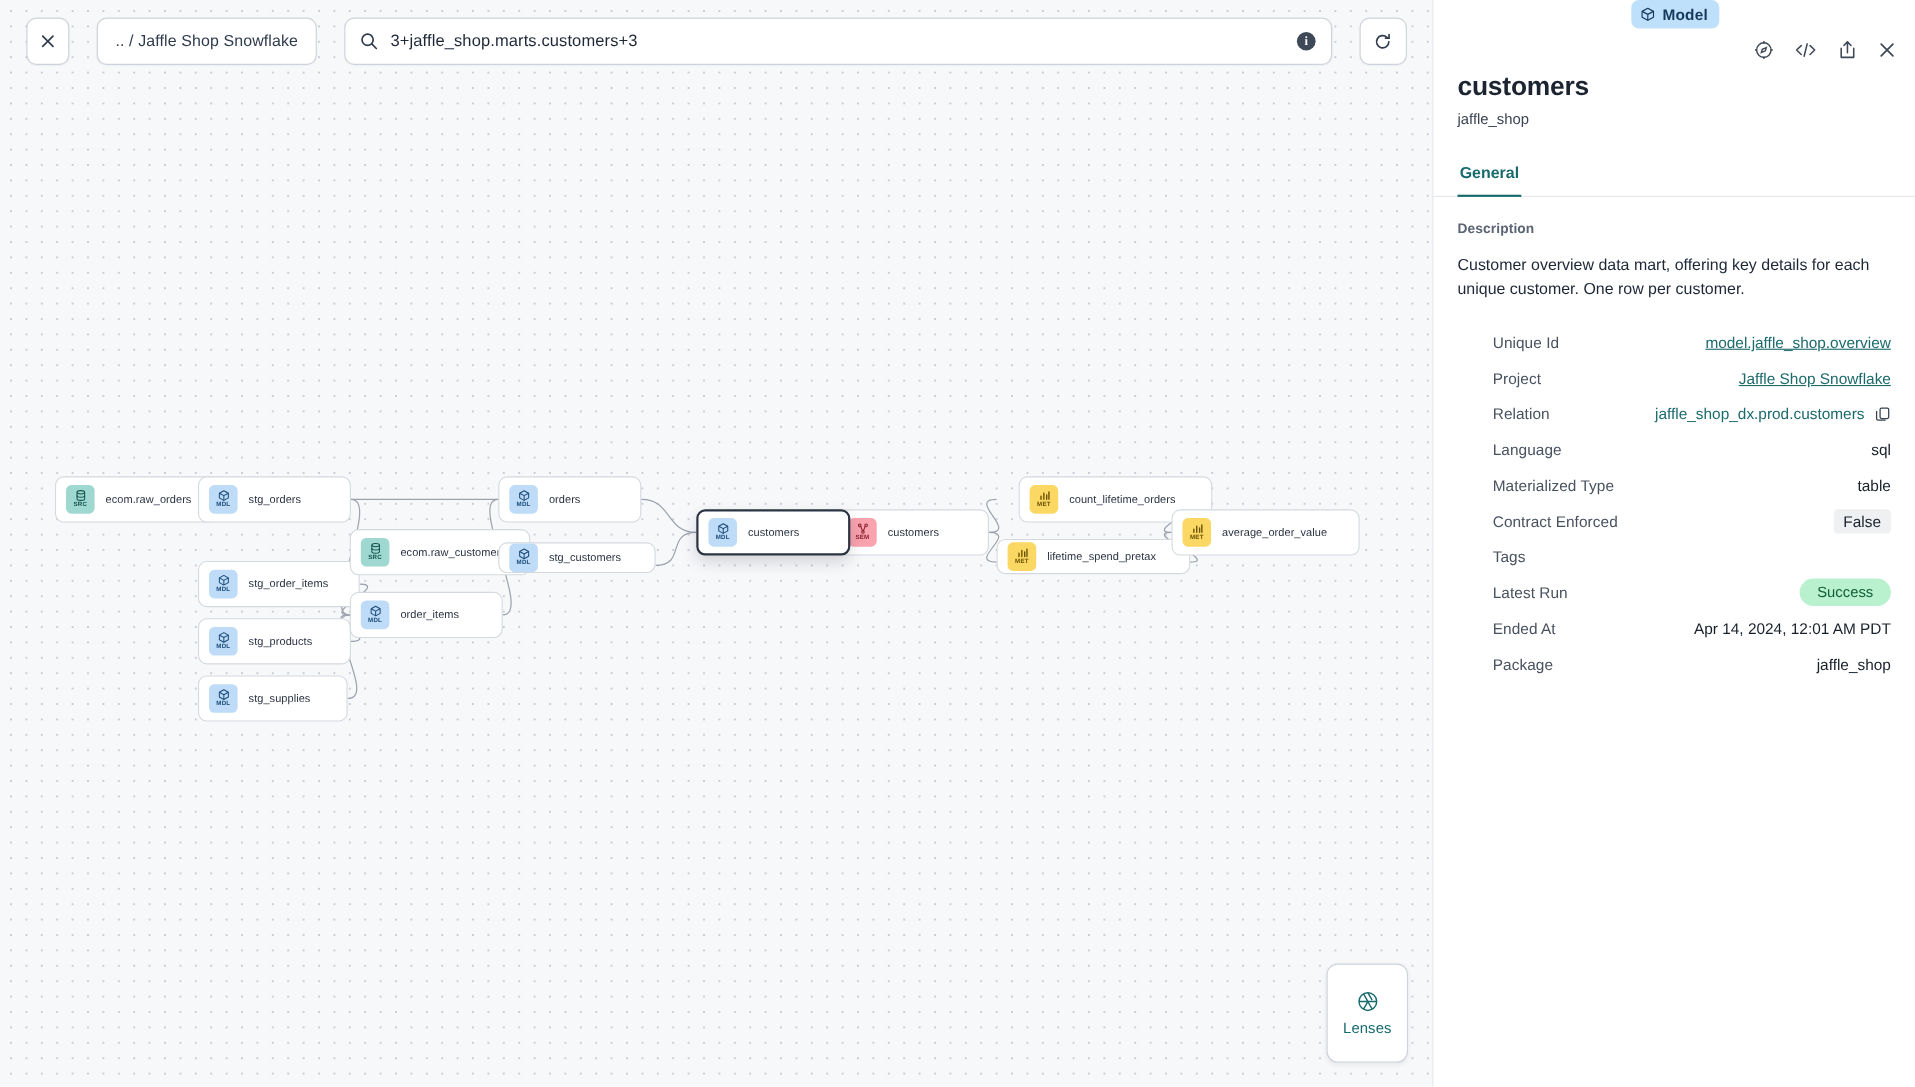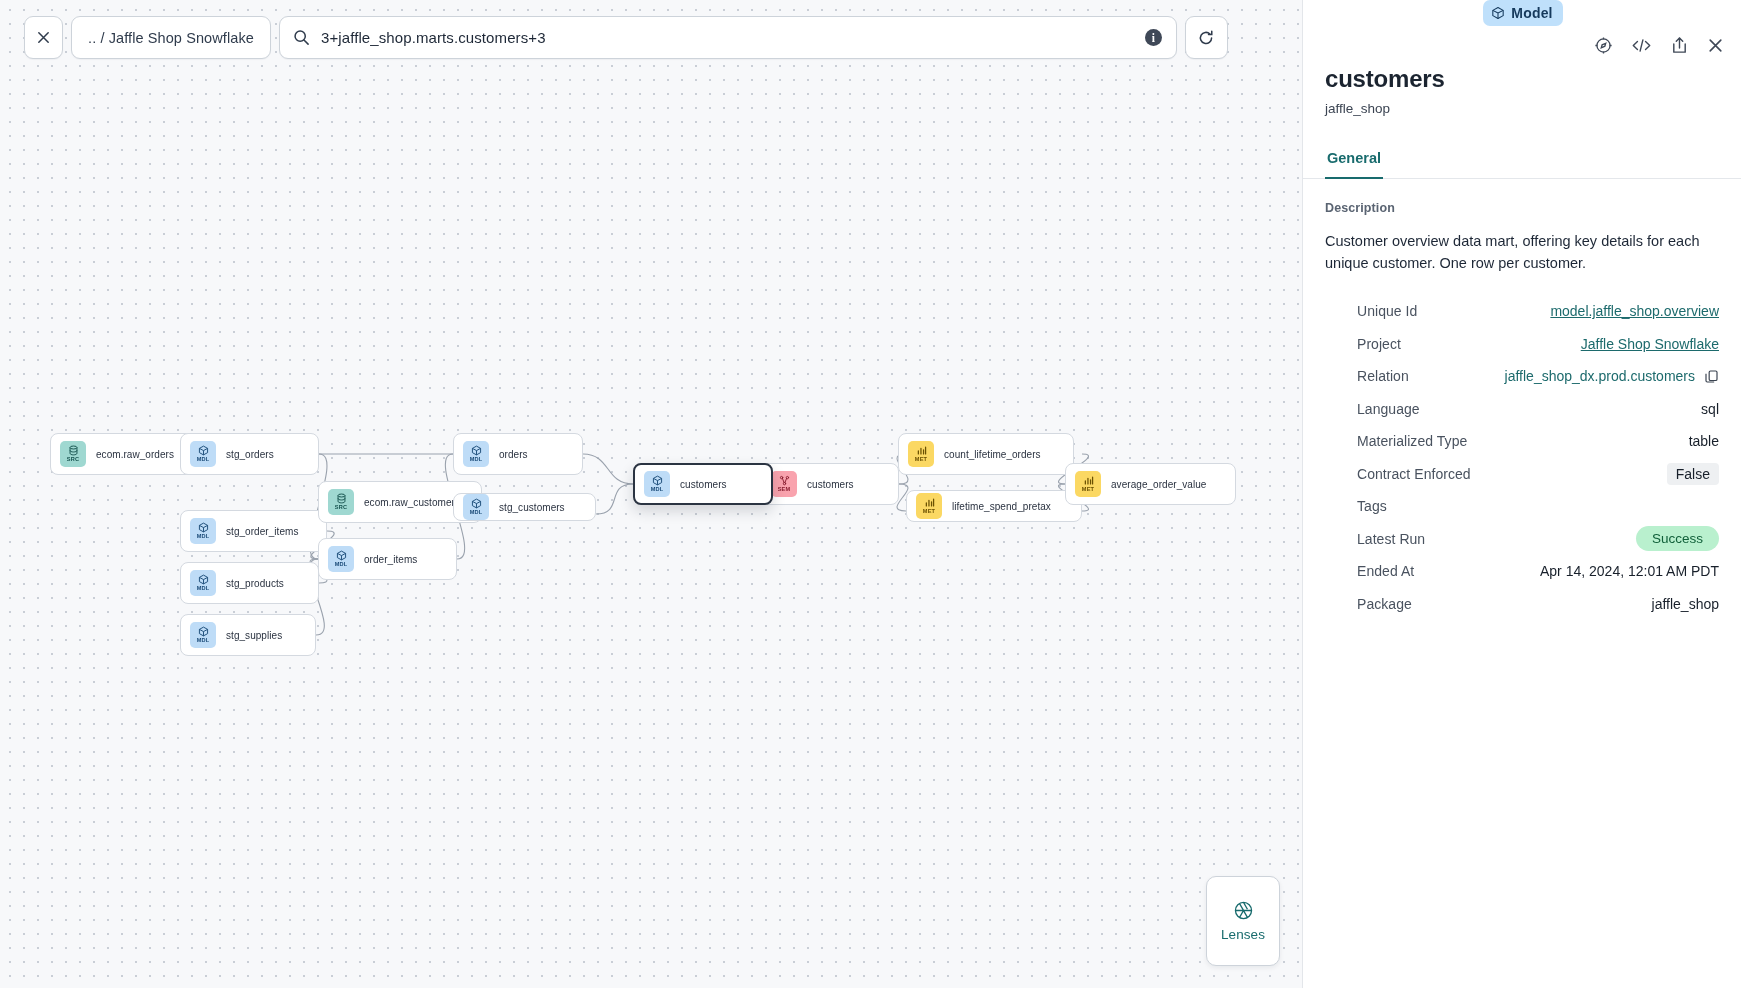--- a/index.html
+++ b/index.html
@@ -19,21 +19,21 @@
     background-color: #f7f8fa;
     background-image: radial-gradient(#c9ced6 1px, transparent 1px);
     background-size: 14px 14px;
     background-position: 3px 3px;
     overflow: hidden;
   }
 
   
   .toolbar {
     position: absolute; top: 16px; left: 24px;
-    display: flex; align-items: center; gap: 8px;
+    display: flex; align-items: center; gap: 25px;
     z-index: 20;
   }
   .tb-btn {
     background: #ffffff;
     border: 1px solid #cdd3da;
     border-radius: 9px;
     height: 43px;
     display: flex; align-items: center; justify-content: center;
     cursor: pointer;
     box-shadow: 0 1px 1px rgba(16,24,40,.04);
@@ -343,21 +343,21 @@
                 <circle cx="3.3" cy="3.3" r="1.5"></circle>
                 <circle cx="10.7" cy="3.3" r="1.5"></circle>
                 <circle cx="7" cy="11" r="1.5"></circle>
                 <path d="M4.4 4.4 L6.4 9.6 M9.6 4.4 L7.6 9.6"></path>
               </svg>
             </span>
             <span class="bg-txt">SEM</span>
           </div>
           <span class="node-label">customers</span>
         </div>
-        <div class="node" style="left: 898px; top: 433px; width: 176px; height: 42px;">
+        <div class="node" style="left: 926px; top: 433px; width: 176px; height: 42px;">
           <div class="node-badge badge-met">
             <span class="bg-ico">
               <svg width="11" height="11" viewBox="0 0 14 14" fill="none" stroke="#6b5102" stroke-width="1.6" stroke-linecap="round">
                 <path d="M3 11.4 L3 7.6 M6.3 11.4 L6.3 4.2 M9.6 11.4 L9.6 6.2 M12.2 11.4 L12.2 2.8"></path>
               </svg>
             </span>
             <span class="bg-txt">MET</span>
           </div>
           <span class="node-label">count_lifetime_orders</span>
         </div>

